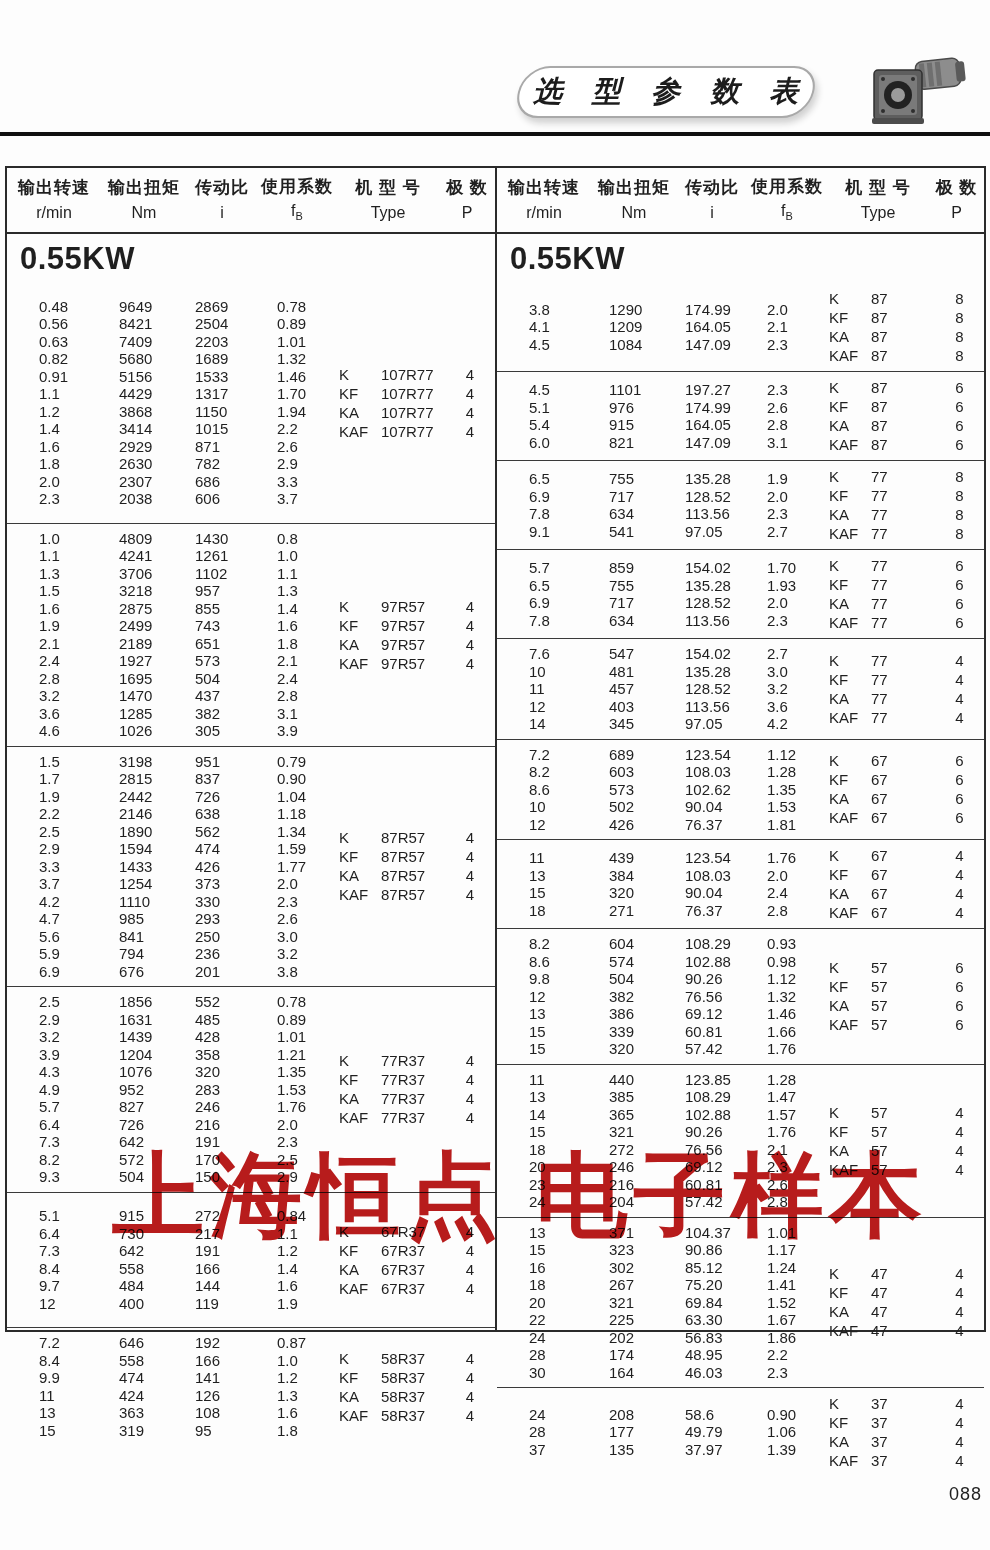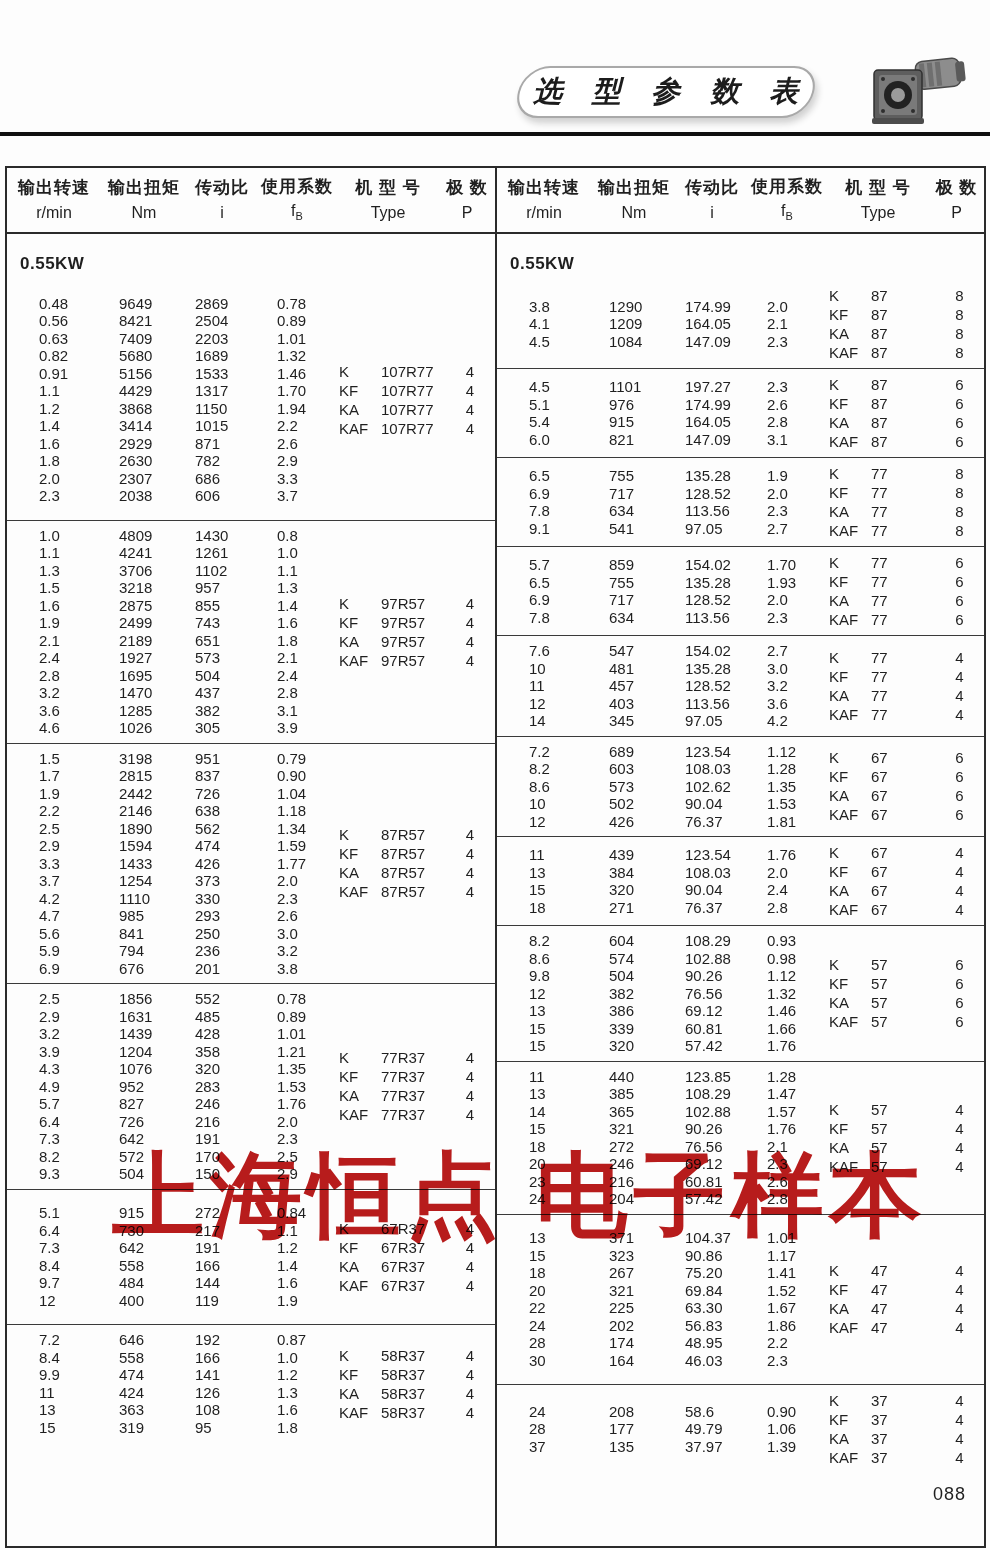--- a/index.html
+++ b/index.html
@@ -17,55 +17,55 @@
     display:flex;align-items:center;justify-content:center;
   }
   .banner .title{
     transform:skewX(14deg);
     font-size:29px;font-weight:bold;font-style:italic;letter-spacing:11px;
     color:#1c1c1c;white-space:nowrap;padding-left:10px;
   }
   .motor{position:absolute;left:866px;top:52px;width:104px;height:84px;}
   .black-rule{position:absolute;left:0;top:132px;width:990px;height:4px;background:#101010;}
   
-  .tables{position:absolute;left:5px;top:166px;width:981px;height:1382px;display:flex;}
+  .tables{position:absolute;left:5px;top:166px;width:981px;height:1166px;display:flex;}
   .table{border:2px solid #2a2a2a;background:transparent;box-sizing:border-box;}
   .table.left{width:492px;}
   .table.right{width:489px;border-left:none;}
   .thead{
     height:64px;border-bottom:2px solid #2a2a2a;
     display:grid;grid-template-columns:94px 86px 70px 80px 102px 1fr;
     align-items:center;
   }
   .hcell{text-align:center;line-height:1.45;}
   .hcell .cn{font-size:17px;font-weight:600;letter-spacing:1px;white-space:nowrap;}
   .hcell .unit{font-size:16px;}
   .hcell .unit sub{font-size:11px;}
-  .power{font-size:17px;font-weight:bold;padding:13px 0 6px 13px;letter-spacing:0.5px;margin-top:7px;}
+  .power{font-size:31px;font-weight:bold;padding:7px 0 6px 13px;letter-spacing:0.5px;}
   .block{position:relative;padding:6px 0;}
   .block + .block{border-top:1.5px solid #3a3a3a;}
   .rows{display:flex;flex-direction:column;justify-content:center;}
   .row{display:grid;grid-template-columns:94px 86px 70px 80px;height:17.5px;line-height:17.5px;font-size:15px;}
   .row .c1{padding-left:32px;}
   .row .c2{padding-left:18px;}
   .row .c3{padding-left:8px;}
   .row .c4{padding-left:20px;}
   .types{
     position:absolute;left:332px;right:4px;top:50%;transform:translateY(-50%);
   }
   .type-row{display:grid;grid-template-columns:42px 68px 1fr;height:19px;line-height:19px;font-size:15px;}
   .type-row .tp{white-space:nowrap;}
   .type-row .pp{text-align:center;}
   
   .watermark{
     position:absolute;left:112px;top:1134px;
     font-size:92px;font-weight:bold;letter-spacing:6px;white-space:nowrap;
     color:#b91c1c;mix-blend-mode:multiply;pointer-events:none;
   }
-  .page-number{position:absolute;right:24px;top:1484px;font-size:18px;letter-spacing:1px;}
+  .page-number{position:absolute;right:8px;top:1484px;font-size:18px;letter-spacing:1px;}
 </style>
 </head>
 <body>
 
 <div class="page">
 
   <div class="banner">
     <div class="title">选 型 参 数 表</div>
   </div>
 
@@ -1175,20 +1175,26 @@
                 <div class="c3">104.37</div>
                 <div class="c4">1.01</div>
               </div>
               <div class="row">
                 <div class="c1">15</div>
                 <div class="c2">323</div>
                 <div class="c3">90.86</div>
                 <div class="c4">1.17</div>
               </div>
               <div class="row">
+                <div class="c1">16</div>
+                <div class="c2">302</div>
+                <div class="c3">85.12</div>
+                <div class="c4">1.24</div>
+              </div>
+              <div class="row">
                 <div class="c1">18</div>
                 <div class="c2">267</div>
                 <div class="c3">75.20</div>
                 <div class="c4">1.41</div>
               </div>
               <div class="row">
                 <div class="c1">20</div>
                 <div class="c2">321</div>
                 <div class="c3">69.84</div>
                 <div class="c4">1.52</div>

